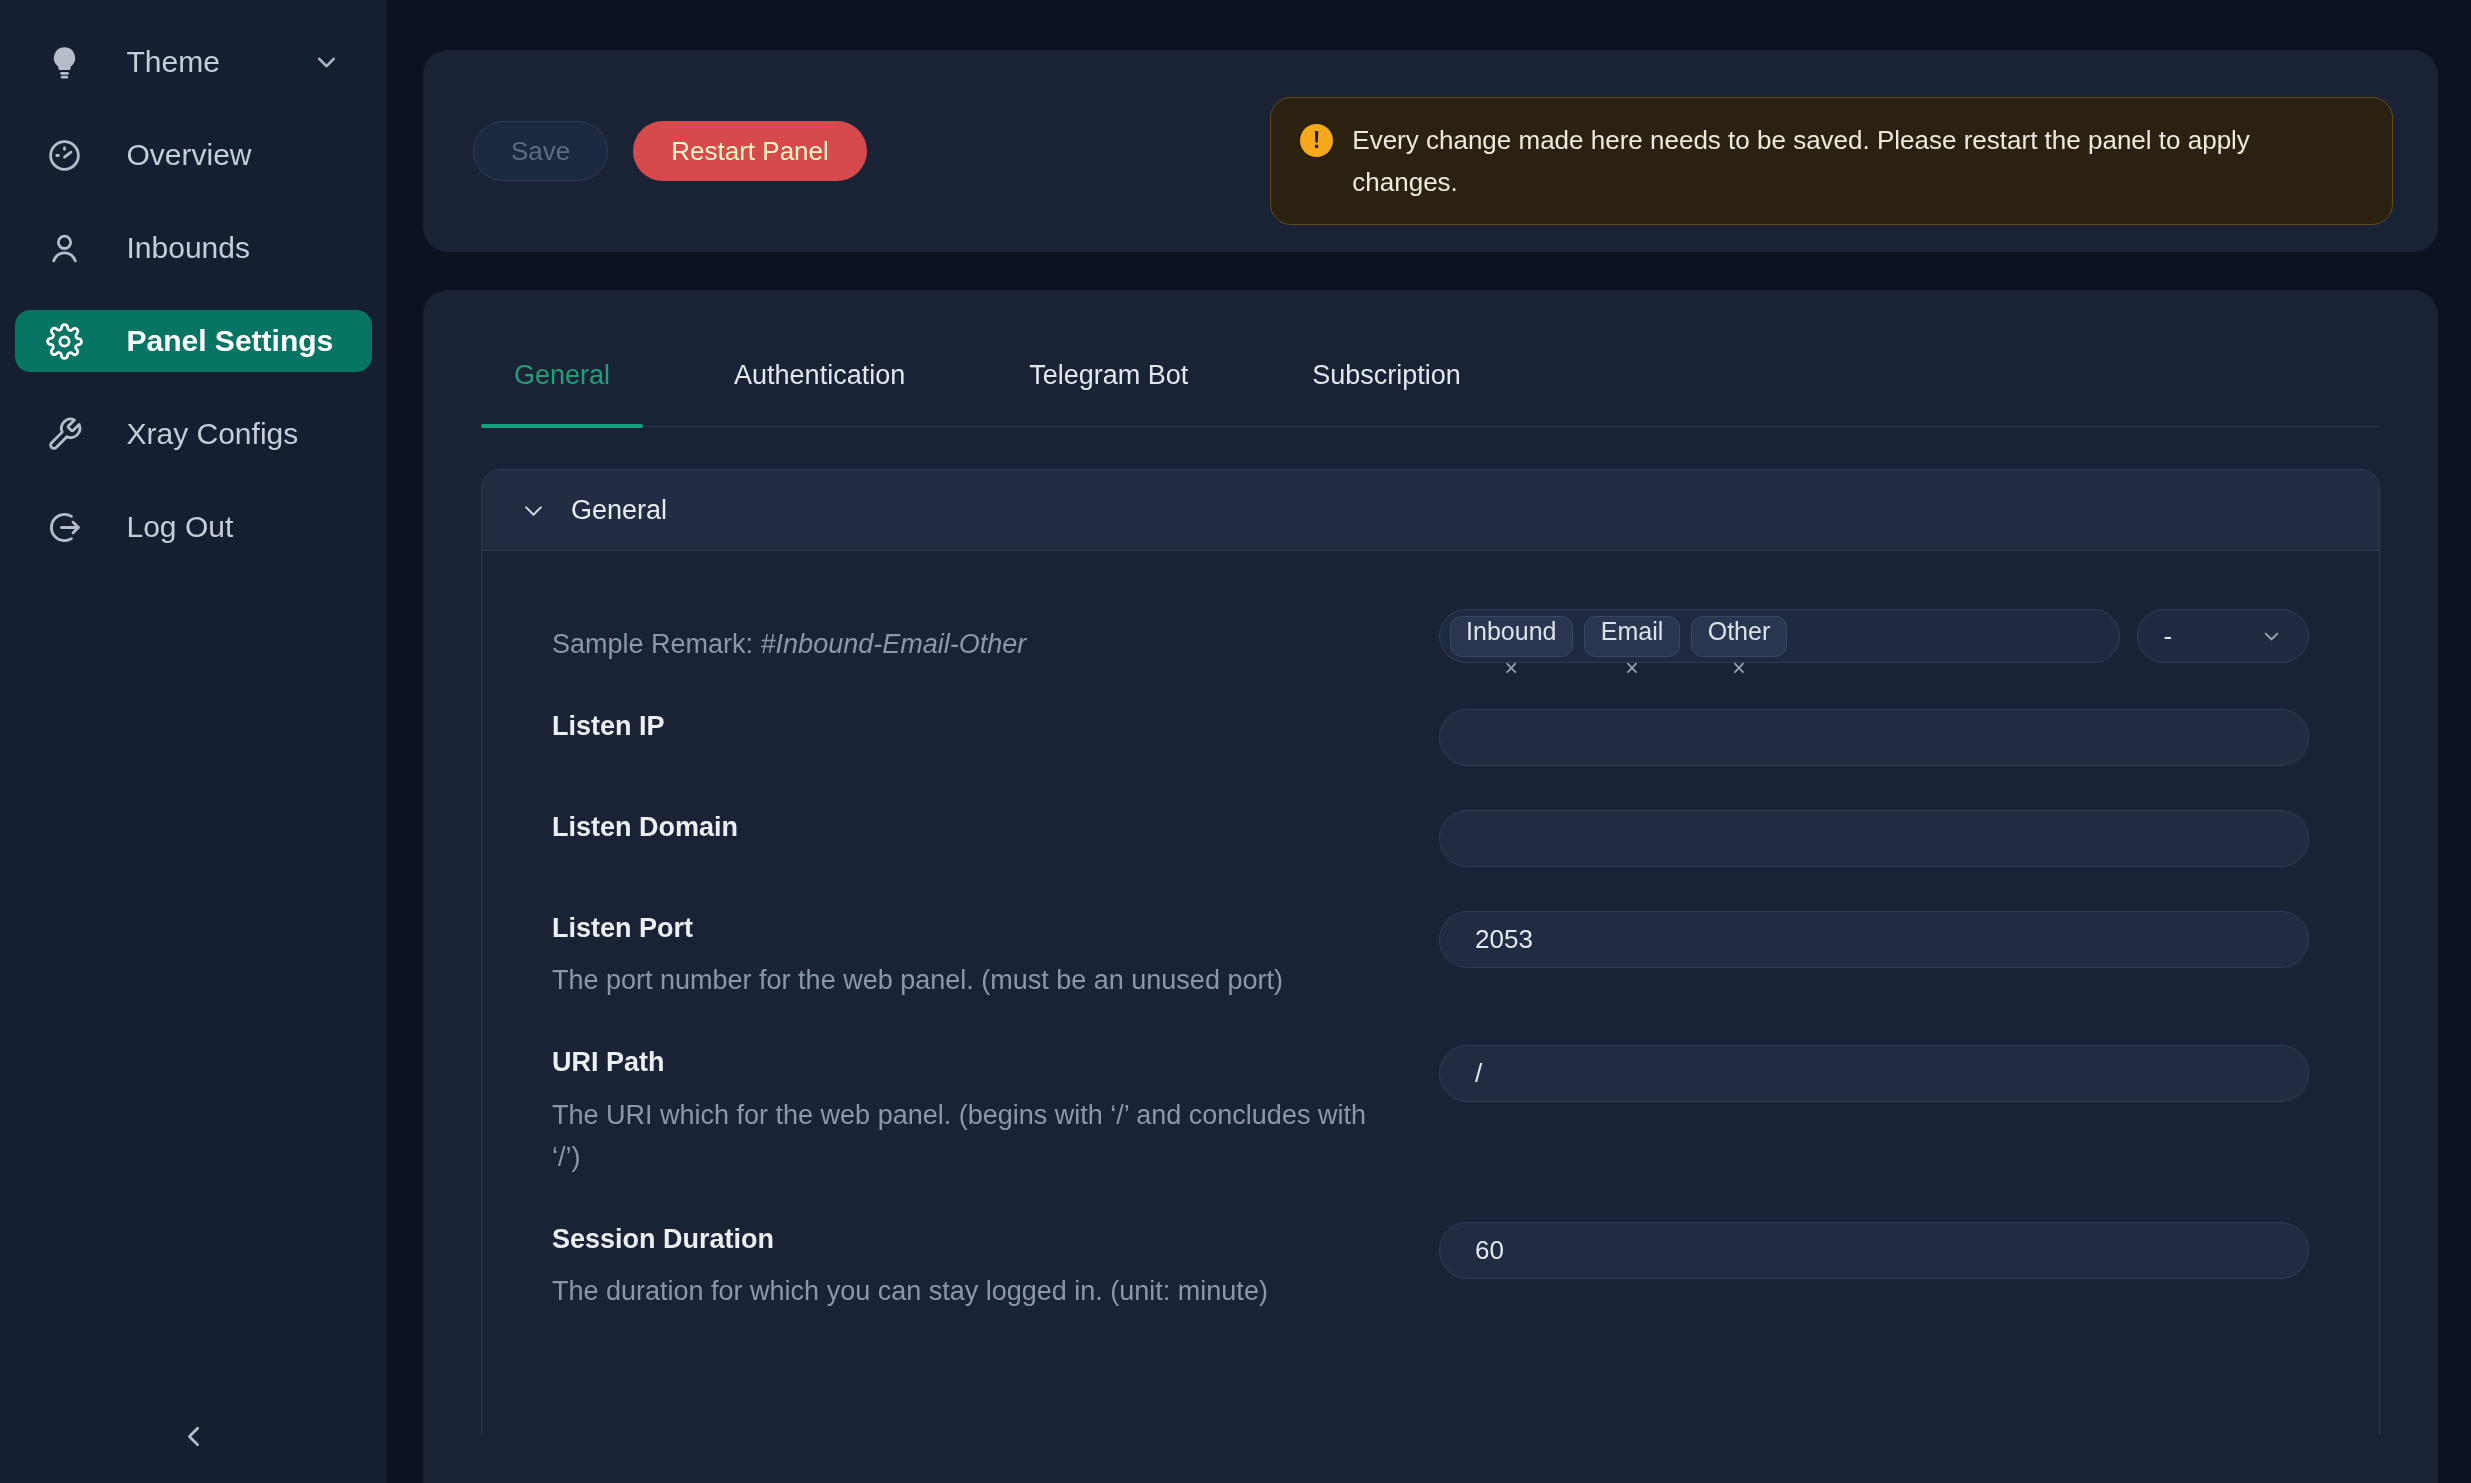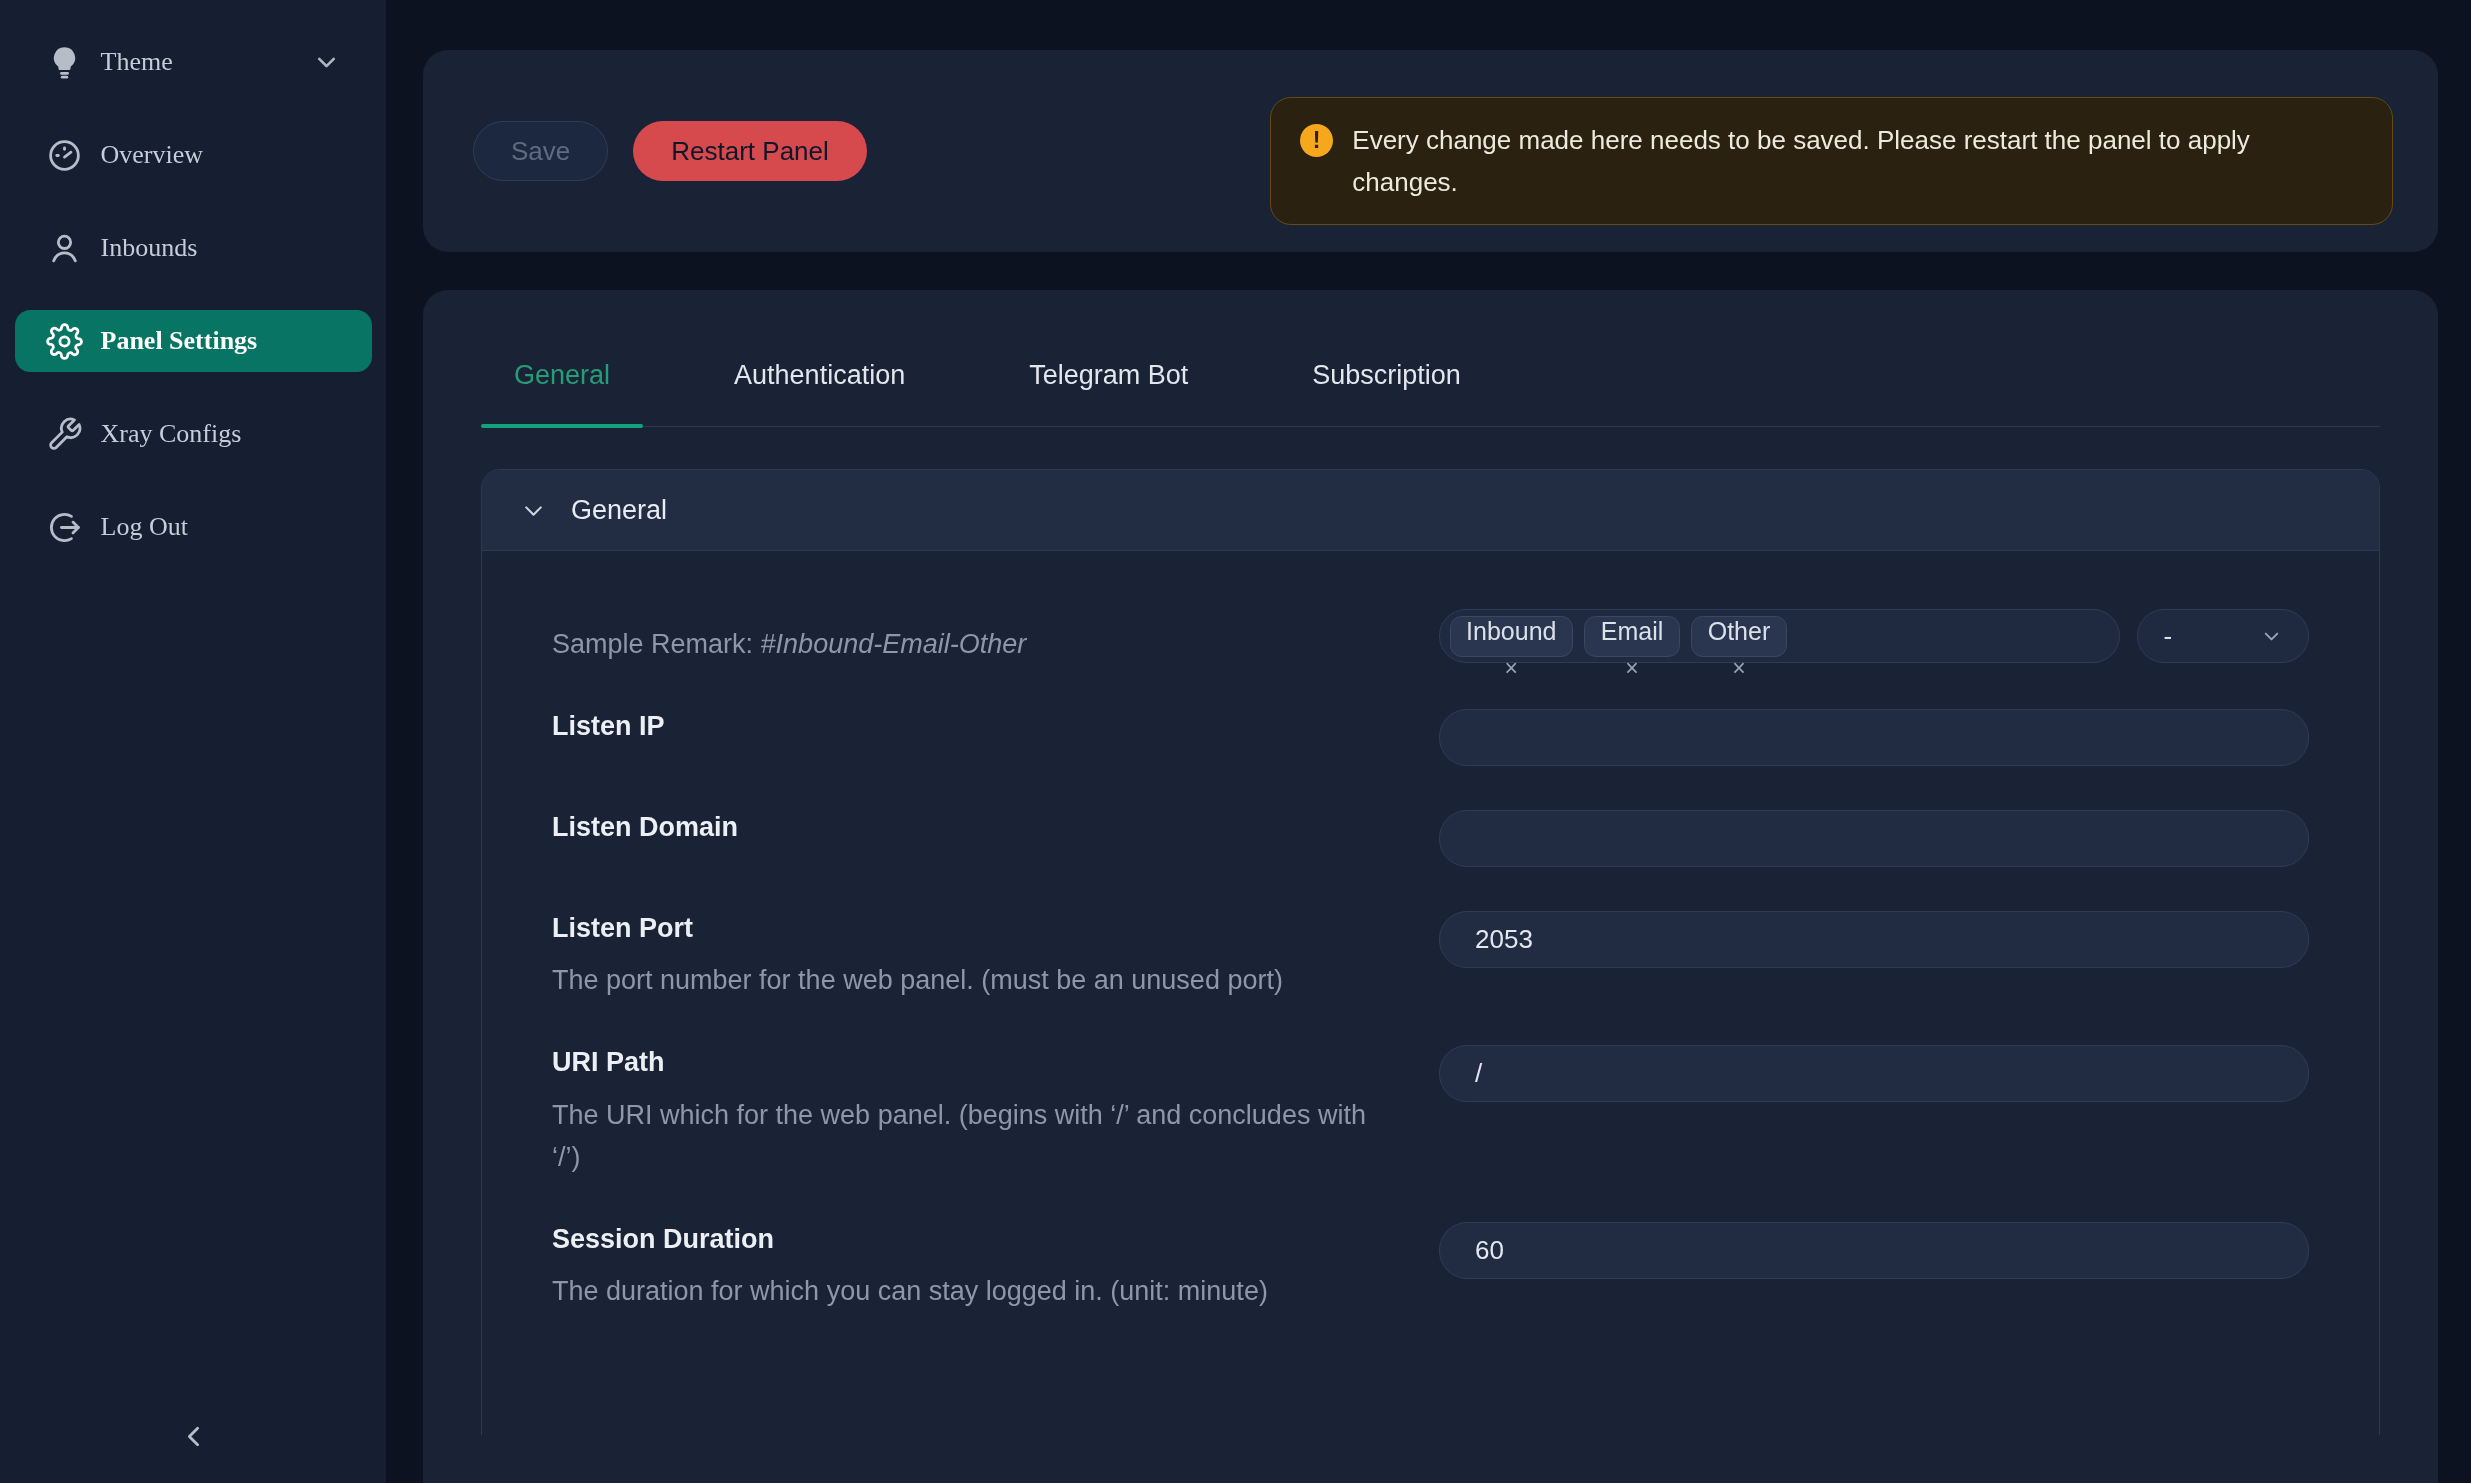--- a/index.html
+++ b/index.html
@@ -12,22 +12,22 @@
   }
   svg { display:block; }
 
   
   .sidebar {
     width:386px; flex:0 0 386px; height:100%;
     background:#161f31; position:relative; padding-top:31px;
   }
   .side-item {
     height:62px; margin:31px 14.5px 0 14.5px; padding:0 31px;
-    display:flex; align-items:center; gap:18px;
-    border-radius:15.4px; color:#c6ccd8; font-size:26px; cursor:pointer;font-family:Liberation Serif, serif;
+    display:flex; align-items:center; gap:44px;
+    border-radius:15.4px; color:#c6ccd8; font-size:30px; cursor:pointer;
   }
   .side-item:first-child { margin-top:0; }
   .side-item .ic { width:37px; height:37px; color:#b6bdc9; flex:0 0 37px; }
   .side-item .lbl { flex:1; }
   .side-item.active { background:#087463; color:#ffffff; font-weight:700;justify-content:center; }
   .side-item.active .ic { color:#ffffff; }
   .side-chev { width:29px; height:29px; color:#aeb6c2; }
   .sidebar-collapse {
     position:absolute; bottom:17.4px; left:164px;
     width:58px; height:58px; display:flex; align-items:center; justify-content:center;
@@ -43,21 +43,21 @@
     position:relative; margin-bottom:38px;
   }
   .btn-row { position:absolute; left:50px; top:71px; display:flex; gap:25px; }
   .btn {
     height:60px; border-radius:30px; font-size:26px;
     display:flex; align-items:center; justify-content:center;
     padding:0 37px; cursor:pointer; border:1px solid transparent;
     font-family:"Liberation Sans", sans-serif;
   }
   .btn-save { background:#1c2740; border-color:#303c55; color:#606b80; }
-  .btn-restart { background:#d6494c; color:#0f172a; }
+  .btn-restart { background:#d6494c; color:#fef9c3; }
 
   .alert {
     position:absolute; right:45px; top:47px; width:1123px; min-height:111px;
     background:#2b2111; border:1.9px solid #644a15; border-radius:21px;
     display:flex; align-items:flex-start; gap:19.3px; padding:21px 29px;
     font-size:26px; line-height:42px; color:#eceade;
   }
   .alert-ic {
     width:33px; height:33px; border-radius:50%; background:#f5a81c;
     color:#2b2111; font-weight:700; font-size:23px;

